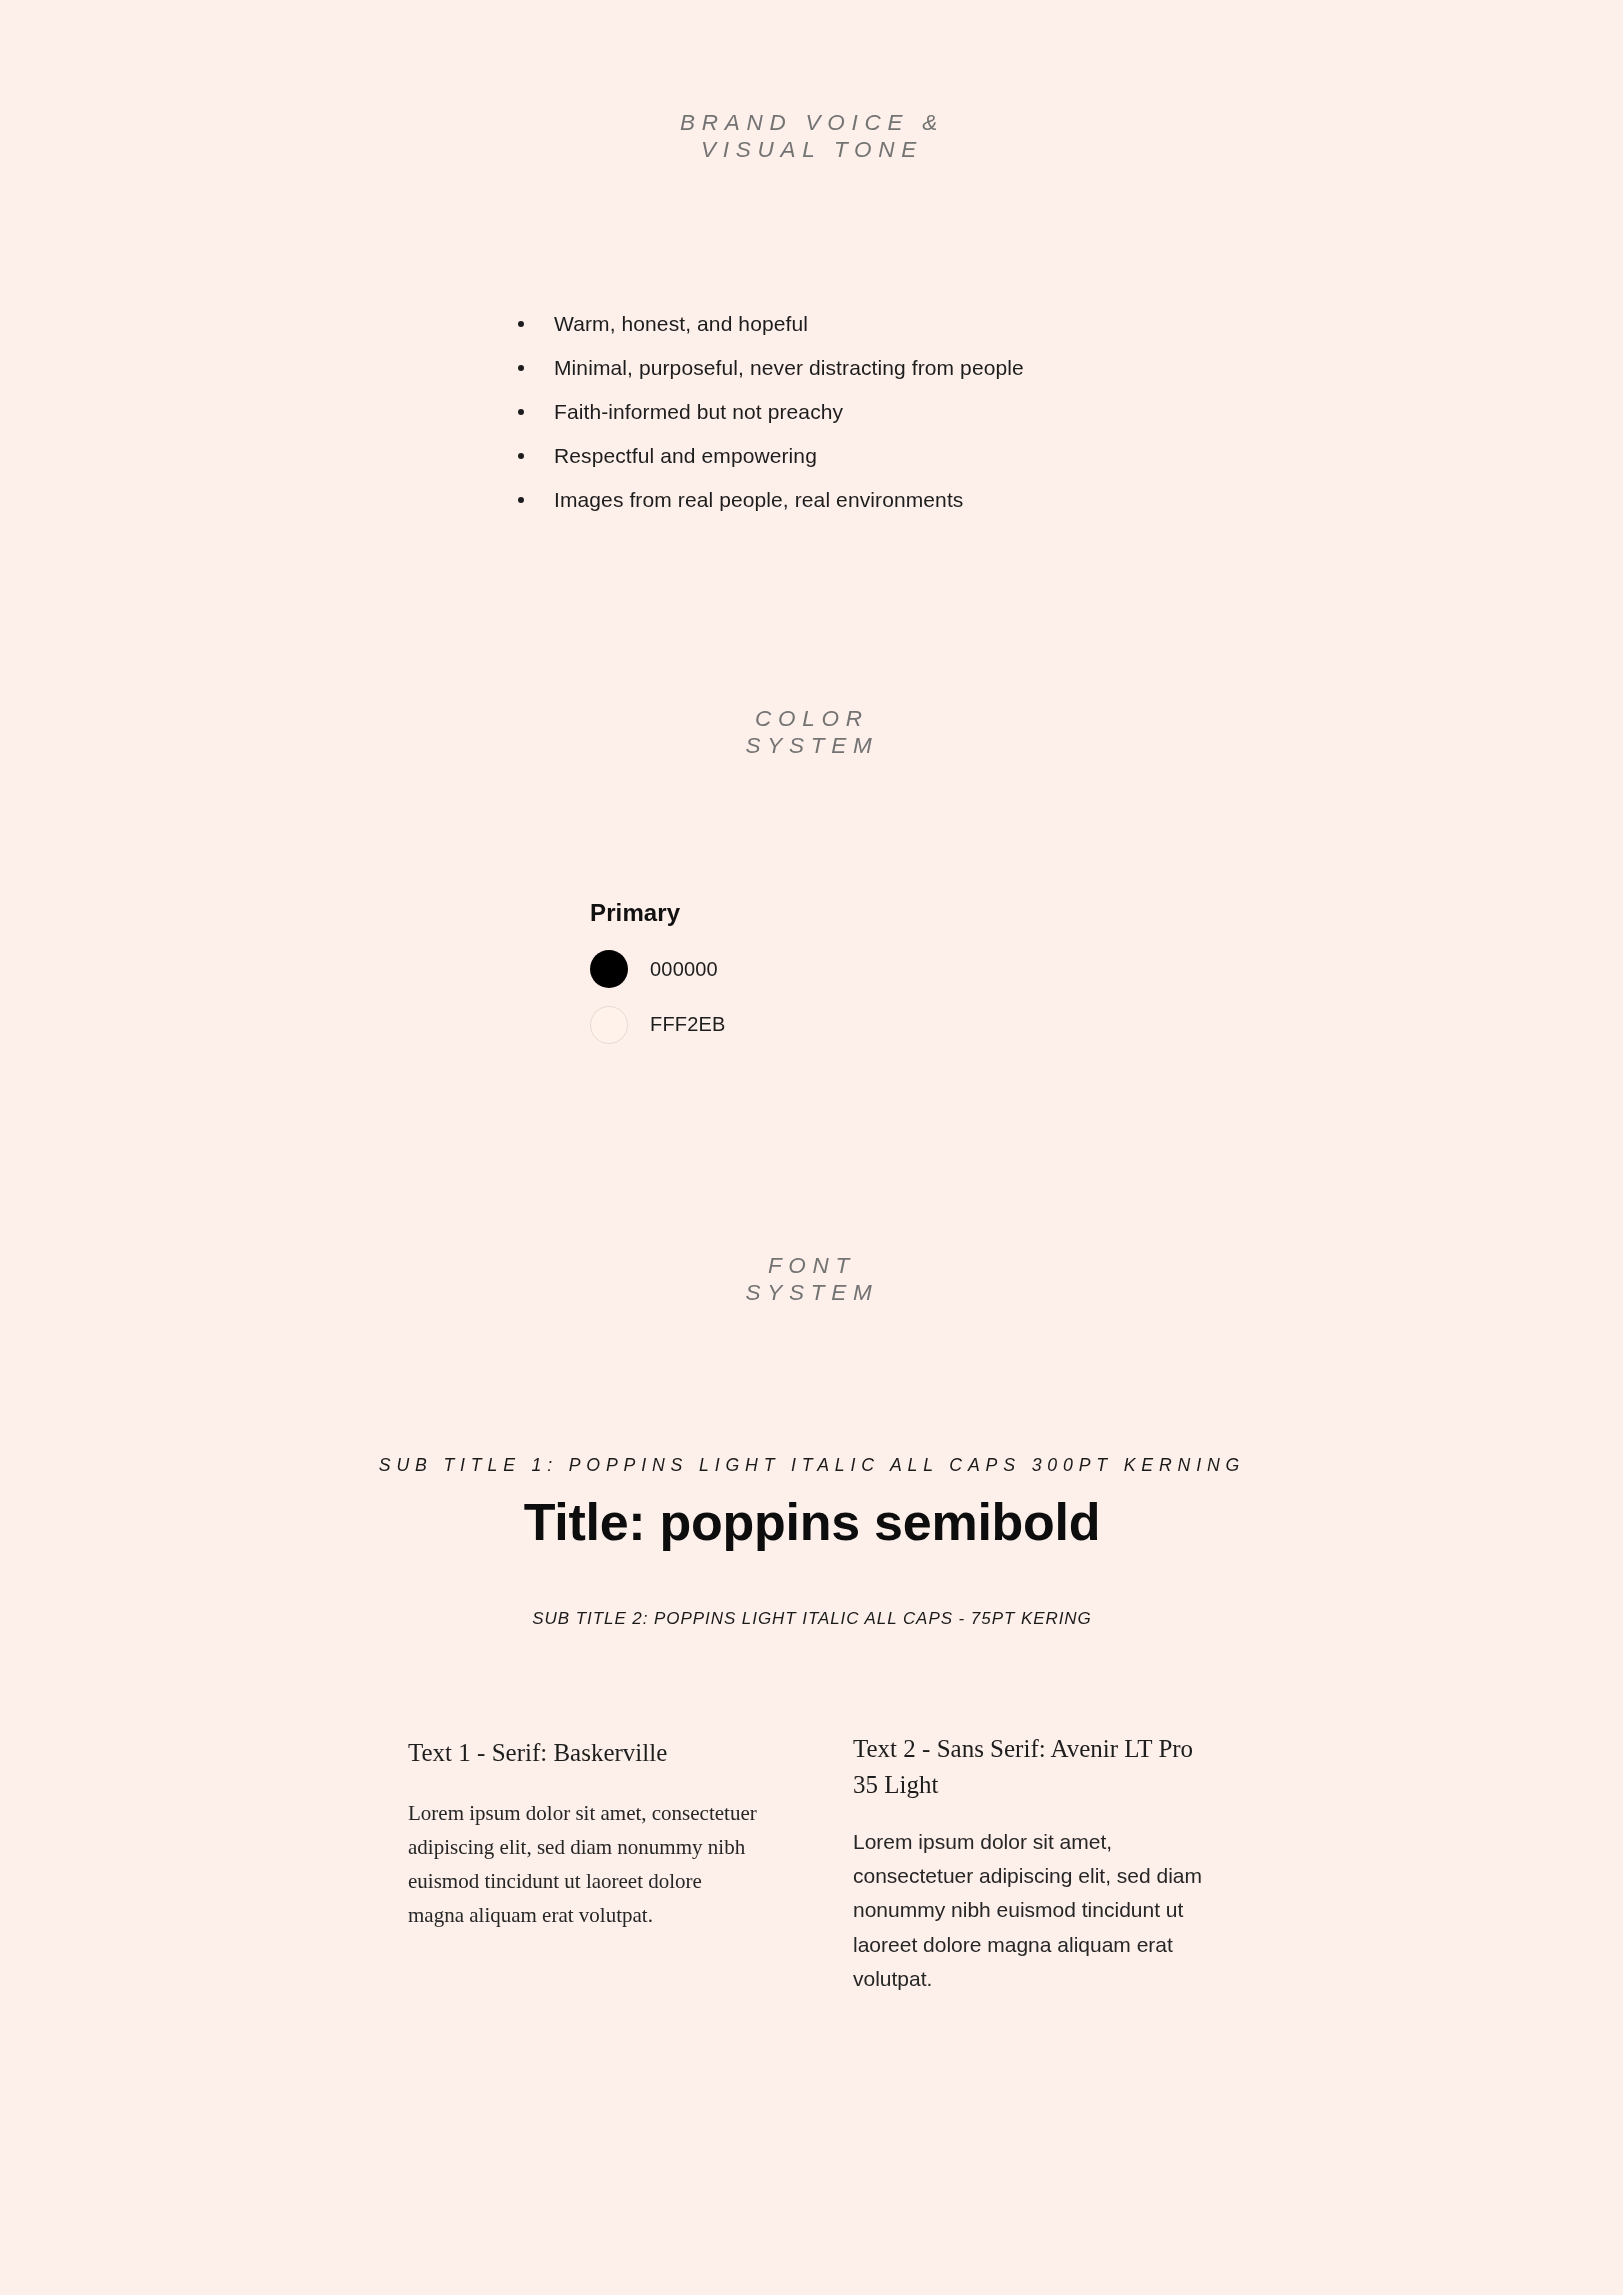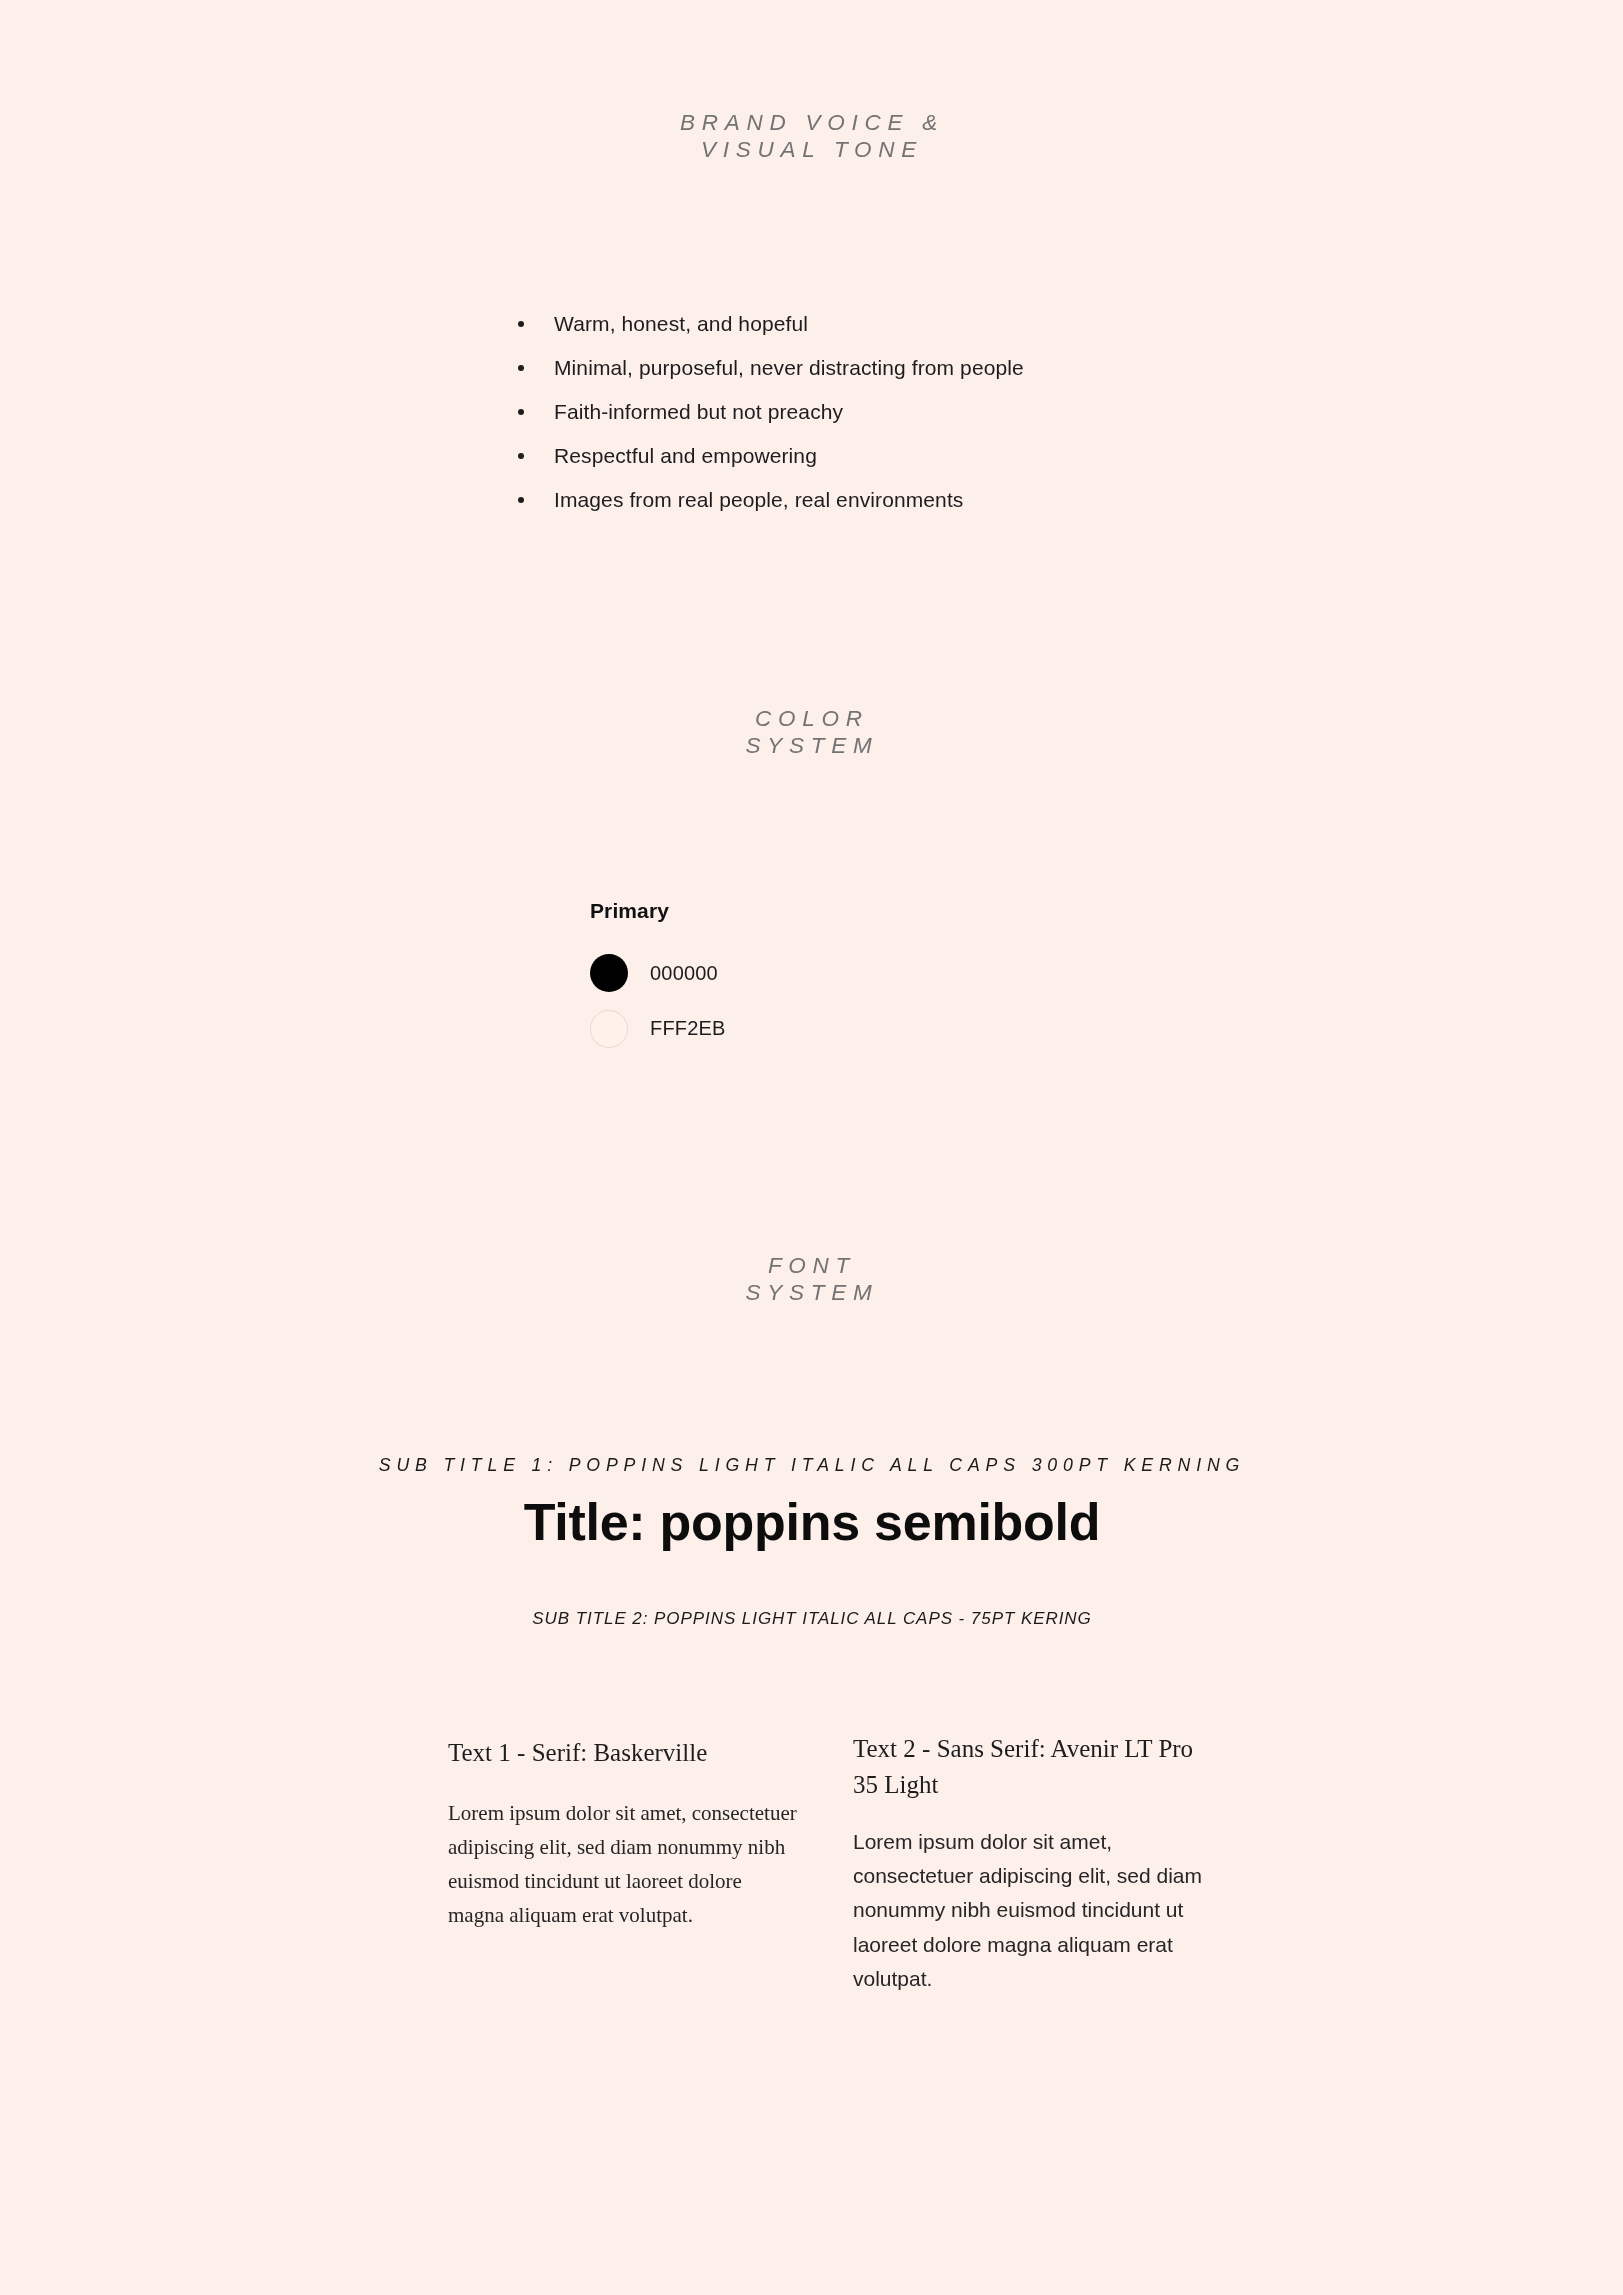--- a/index.html
+++ b/index.html
@@ -78,25 +78,25 @@
   }
 
   
   .swatch-group {
     position: absolute;
   }
   #color-group-primary { top: 899px; left: 590px; }
   #color-group-secondary { top: 899px; left: 860px; }
 
   .swatch-group-title {
-    font-size: 21px;
+    font-size: 24px;
     font-weight: 700;
     color: #111111;
     letter-spacing: 0.005em;
-    margin-bottom: 31px;
+    margin-bottom: 23px;
   }
   .swatch-row {
     display: flex;
     align-items: center;
     margin-bottom: 17.7px;
   }
   .swatch-dot {
     width: 38px;
     height: 38px;
     border-radius: 50%;
@@ -144,21 +144,21 @@
     font-weight: 400;
     font-size: 17px;
     letter-spacing: 0.055em;
     color: #1a1a1a;
   }
 
   .text-sample {
     position: absolute;
     width: 354px;
   }
-  #text-sample-serif { top: 1737px; left: 448px; }
+  #text-sample-serif { top: 1737px; left: 408px; }
   #text-sample-sans { top: 1731px; left: 853px; }
 
   .sample-title-serif {
     font-family: "Liberation Serif", serif;
     font-size: 25px;
     line-height: 1.3;
     color: #1d1d1d;
     margin-bottom: 26px;
   }
   .sample-body-serif {

